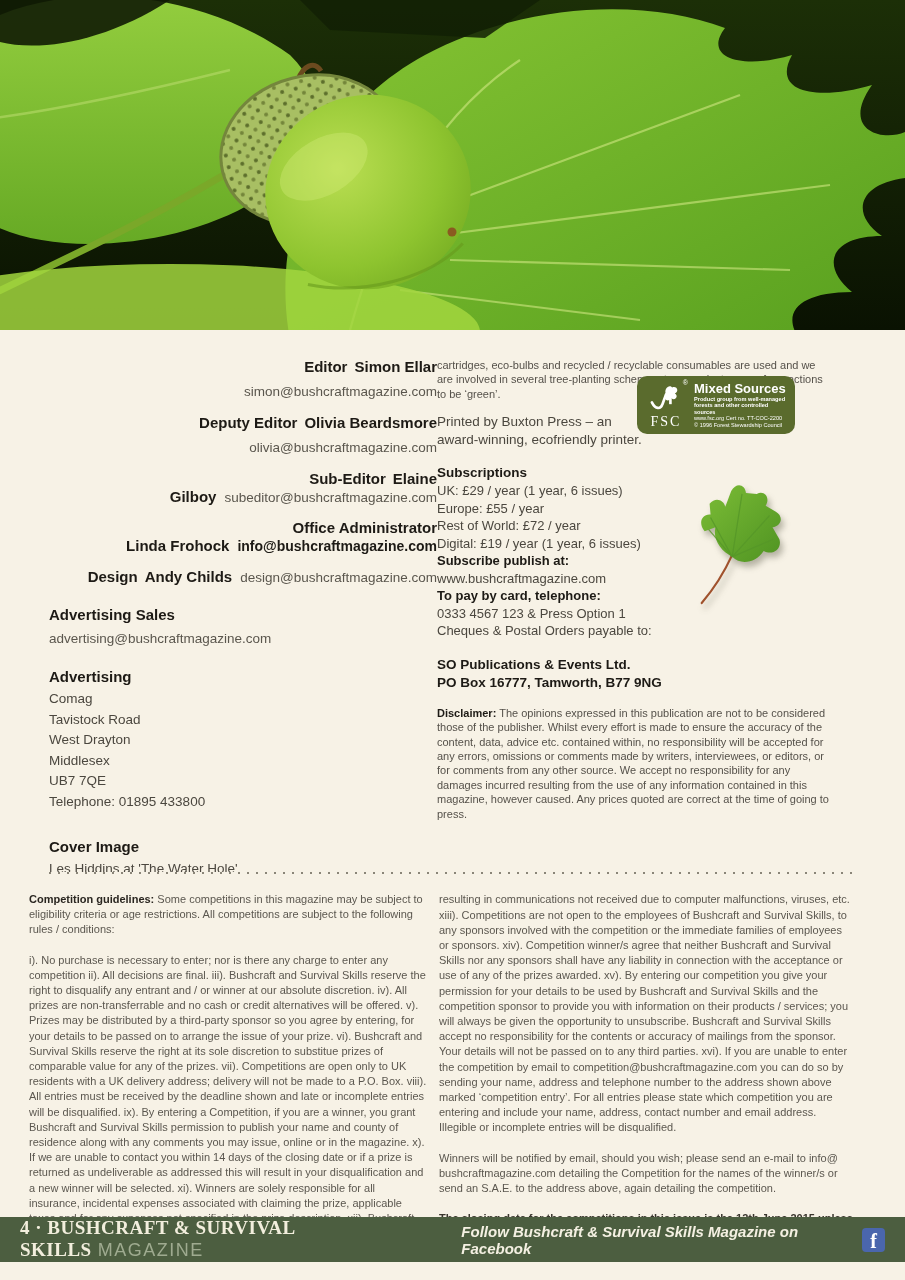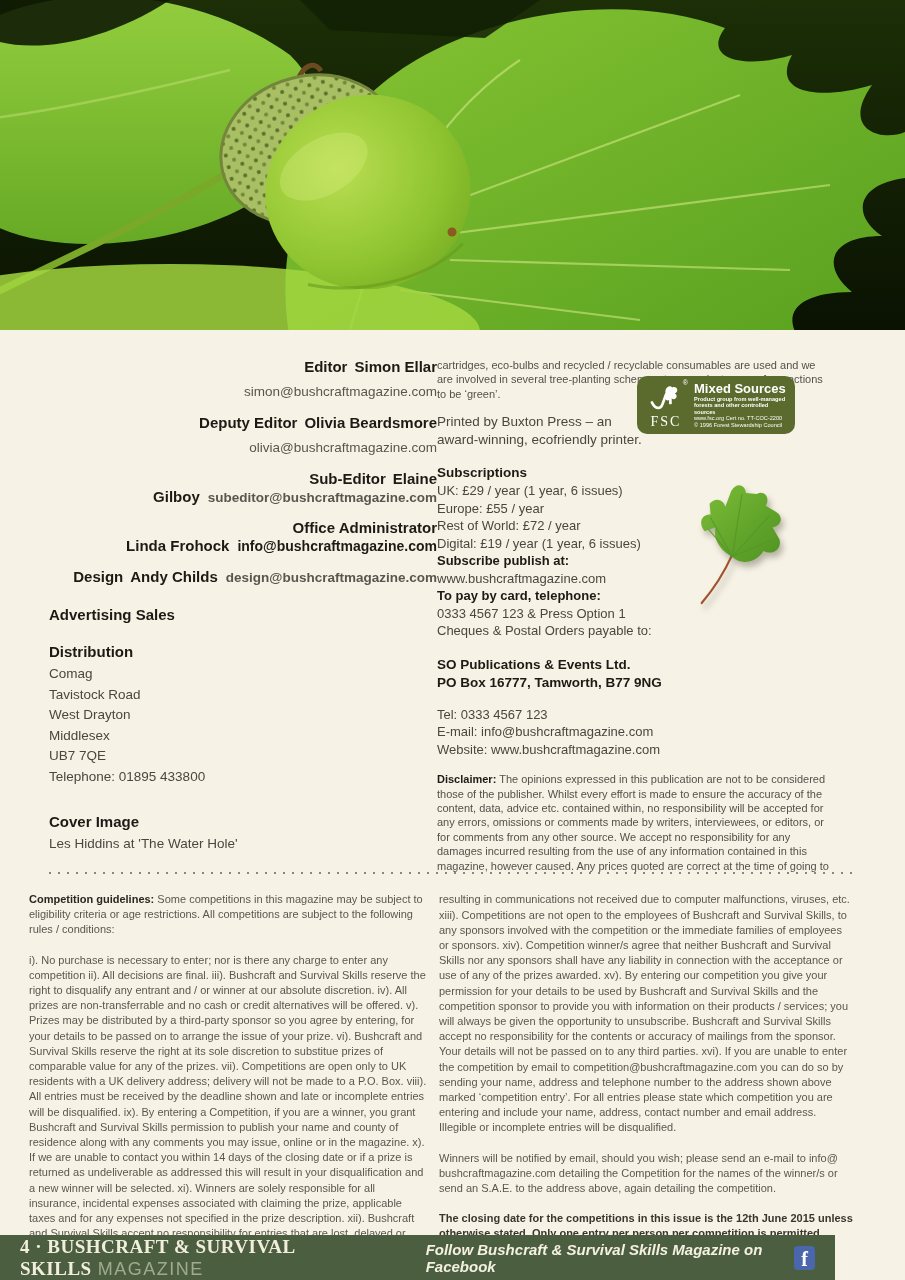--- a/index.html
+++ b/index.html
@@ -11,21 +11,21 @@
 
   
   .main{display:flex;height:542px;padding:0 36px 0 49px;box-sizing:border-box;overflow:hidden;}
   .col-left{width:388px;flex:0 0 388px;padding-top:28px;}
   .col-right{flex:1;position:relative;padding-top:28px;}
 
   .staff-entry{margin-bottom:13px;text-align:right;}
   .role{font-weight:bold;font-size:15px;color:#1d1a15;}
   .name{margin-left:7px;}
   .email{font-size:13.5px;color:#5a564d;line-height:18px;margin-top:7px;}
-  .inline-email{font-size:13.5px;color:#5a564d;margin-left:8px;font-weight:bold;}
+  .inline-email{font-size:13.5px;color:#5a564d;margin-left:8px;font-weight:normal;}
   .bold-email{font-size:14px;color:#1d1a15;margin-left:8px;font-weight:bold;}
 
   .section-h{font-size:15px;font-weight:bold;color:#1d1a15;margin:20px 0 4px 0;}
   .plain{font-size:13.5px;color:#4b473f;line-height:20.5px;}
   .small-par{font-size:11px;color:#55514a;line-height:14.4px;width:380px;}
 
   
   .eco{width:392px;}
   .printer{font-size:13.5px;color:#4b473f;line-height:18px;width:210px;margin-top:12px;}
   .rc-h{font-size:13.5px;font-weight:bold;color:#1d1a15;margin:16px 0 2px 0;}
@@ -56,22 +56,22 @@
   
   .comp{display:flex;padding:18px 36px 0 29px;gap:11px;align-items:flex-end;}
   .comp-col{width:399px;flex:0 0 399px;font-size:11px;line-height:15.2px;color:#5b574f;}
   .comp-col.right{flex:1;width:auto;}
   .comp-intro b{color:#2a2620;}
   .comp-body{margin-top:15px;}
   .comp-p{margin:0 16px 15px 0;}
   .comp-closing{font-weight:bold;color:#3a362e;}
 
   
-  .footer{position:absolute;left:0;bottom:0;width:835px;height:45px;background:#4c5e40;
-          display:flex;align-items:center;justify-content:space-between;padding:0 20px;box-sizing:border-box;}
+  .footer{position:absolute;left:0;bottom:18px;width:905px;height:45px;background:#4c5e40;
+          display:flex;justify-content:space-between;padding:0 20px;box-sizing:border-box;}
   .f-left{font-family:"Liberation Serif",serif;font-weight:bold;font-size:19px;color:#f2eedd;letter-spacing:.5px;}
   .f-mag{font-family:"Liberation Sans",sans-serif;font-weight:normal;color:#9fab90;font-size:18px;letter-spacing:1.5px;margin-left:6px;}
   .f-right{display:flex;align-items:center;gap:10px;}
   .f-fb-text{font-style:italic;font-weight:bold;font-size:15px;color:#f4f0e2;}
   .fb-badge{width:24px;height:24px;border-radius:4px;background:#4a66ad;color:#fff;
             font-family:"Liberation Serif",serif;font-weight:bold;font-size:20px;
             display:flex;align-items:flex-end;justify-content:center;line-height:22px;cursor:pointer;}
 </style>
 </head>
 <body>
@@ -163,22 +163,23 @@
       <div class="staff-entry">
         <div><span class="role">Office Administrator</span></div>
         <div><span class="role">Linda Frohock</span><span class="bold-email">info@bushcraftmagazine.com</span></div>
       </div>
 
       <div class="staff-entry">
         <div><span class="role">Design</span><span class="role name">Andy Childs</span><span class="inline-email">design@bushcraftmagazine.com</span></div>
       </div>
 
       <div class="section-h">Advertising Sales</div>
-
-      <div class="section-h">Distribution</div>
+      <div class="email">advertising@bushcraftmagazine.com</div>
+
+      <div class="section-h">Advertising</div>
       <div class="plain">Comag</div>
       <div class="plain">Tavistock Road</div>
       <div class="plain">West Drayton</div>
       <div class="plain">Middlesex</div>
       <div class="plain">UB7 7QE</div>
       <div class="plain">Telephone: 01895 433800</div>
 
       <div class="section-h" style="margin-top:26px">Cover Image</div>
       <div class="plain">Les Hiddins at 'The Water Hole'</div>
 
@@ -235,25 +236,20 @@
       <div class="rc-line">Digital: £19 / year (1 year, 6 issues)</div>
       <div class="rc-line rc-bold">Subscribe publish at:</div>
       <div class="rc-line">www.bushcraftmagazine.com</div>
       <div class="rc-line rc-bold">To pay by card, telephone:</div>
       <div class="rc-line">0333 4567 123 &amp; Press Option 1</div>
       <div class="rc-line">Cheques &amp; Postal Orders payable to:</div>
 
       <div class="pub">SO Publications &amp; Events Ltd.</div>
       <div class="pub" style="margin-top:0">PO Box 16777, Tamworth, B77 9NG</div>
 
-      <div class="contact">
-        <div class="rc-line" style="width:300px">Tel: 0333 4567 123</div>
-        <div class="rc-line" style="width:300px">E-mail: info@bushcraftmagazine.com</div>
-        <div class="rc-line" style="width:300px">Website: www.bushcraftmagazine.com</div>
-      </div>
 
       <div class="legal">
         <b>Disclaimer:</b>
         <span>The opinions expressed in this publication are not to be considered those of the publisher. Whilst every effort is made to ensure the accuracy of the content, data, advice etc. contained within, no responsibility will be accepted for any errors, omissions or comments made by writers, interviewees, or editors, or for comments from any other source. We accept no responsibility for any damages incurred resulting from the use of any information contained in this magazine, however caused. Any prices quoted are correct at the time of going to press.</span>
       </div>
 
     </div>
   </div>
 
   <div class="dots"></div>

